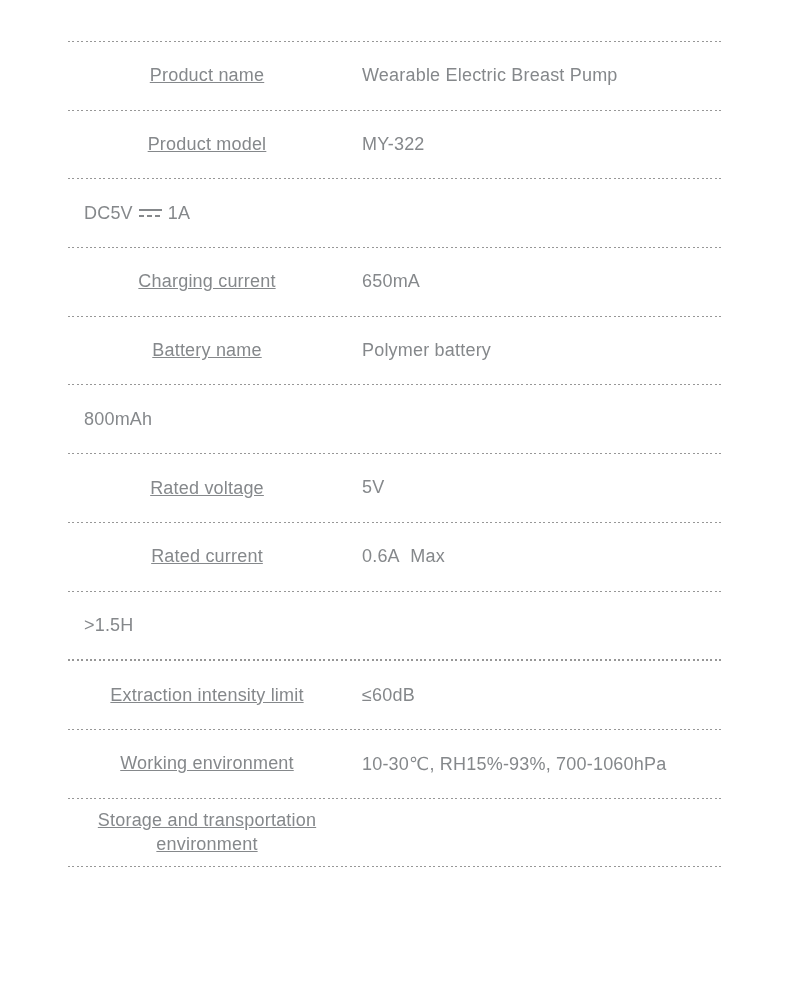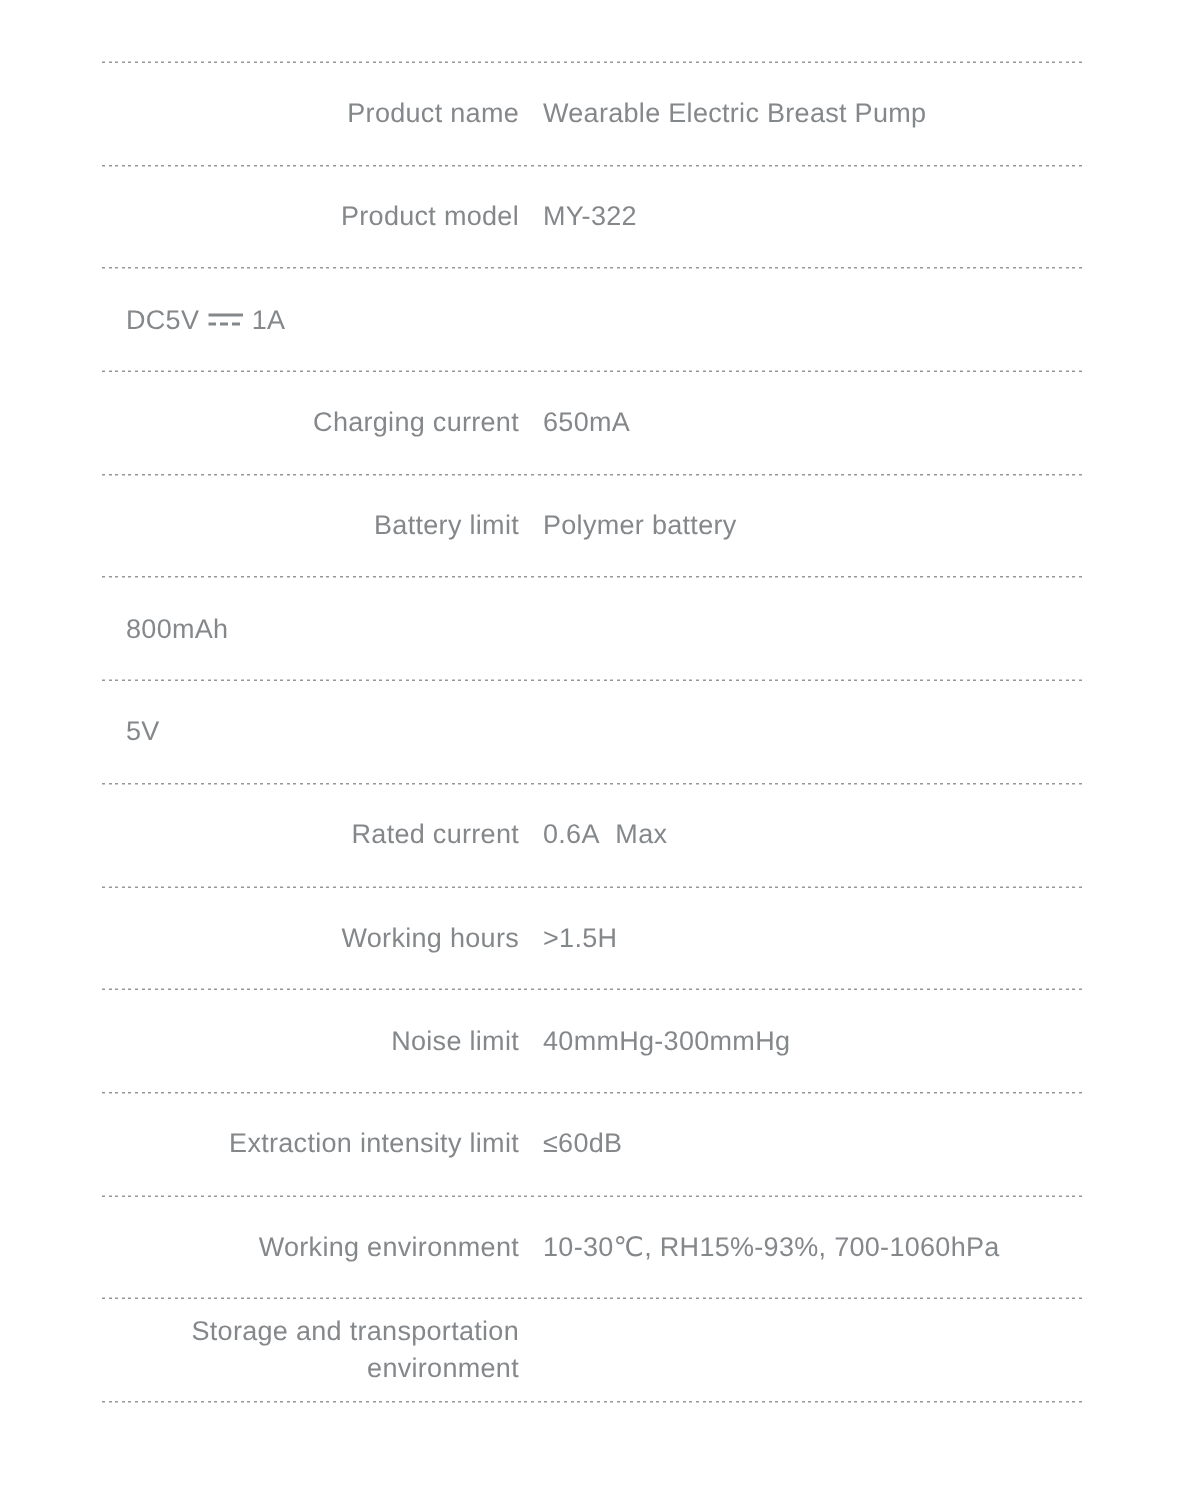--- a/index.html
+++ b/index.html
@@ -25,25 +25,26 @@
       var(--divider-color) 0px, var(--divider-color) 2px,
       transparent 2px, transparent 4.4px);
   }
   .spec-row {
     height: 67.7px;
     display: flex;
     align-items: center;
   }
   .cell-label {
     width: 278px;
-    text-align: right;
+    text-align: center;
     color: var(--text-color);
     font-size: 18px;
     letter-spacing: 0.2px;
     line-height: 1.38;
+    text-decoration: underline;
   }
   .cell-value {
     margin-left: 16px;
     color: var(--text-color);
     font-size: 18px;
     letter-spacing: 0.2px;
     display: flex;
     align-items: center;
     white-space: nowrap;
   }
@@ -104,64 +105,57 @@
     <div class="divider"></div>
     <div class="spec-row">
     <div class="cell-label">Charging current</div>
     <div class="cell-value">
       <span class="value-text">650mA</span>
 
     </div>
   </div>
     <div class="divider"></div>
     <div class="spec-row">
-    <div class="cell-label">Battery limit</div>
+    <div class="cell-label">Battery name</div>
     <div class="cell-value">
       <span class="value-text">Polymer battery</span>
 
     </div>
   </div>
     <div class="divider"></div>
     <div class="spec-row">
     <div class="cell-value">
       <span class="value-text">800mAh</span>
 
     </div>
   </div>
     <div class="divider"></div>
     <div class="spec-row">
+    <div class="cell-label">Rated voltage</div>
     <div class="cell-value">
       <span class="value-text">5V</span>
 
     </div>
   </div>
     <div class="divider"></div>
     <div class="spec-row">
     <div class="cell-label">Rated current</div>
     <div class="cell-value">
       <span class="value-text">0.6A&nbsp; Max</span>
 
     </div>
   </div>
     <div class="divider"></div>
     <div class="spec-row">
-    <div class="cell-label">Working hours</div>
     <div class="cell-value">
       <span class="value-text">&gt;1.5H</span>
 
     </div>
   </div>
     <div class="divider"></div>
-    <div class="spec-row">
-    <div class="cell-label">Noise limit</div>
-    <div class="cell-value">
-      <span class="value-text">40mmHg-300mmHg</span>
-
-    </div>
-  </div>
     <div class="divider"></div>
     <div class="spec-row">
     <div class="cell-label">Extraction intensity limit</div>
     <div class="cell-value">
       <span class="value-text">≤60dB</span>
 
     </div>
   </div>
     <div class="divider"></div>
     <div class="spec-row">

